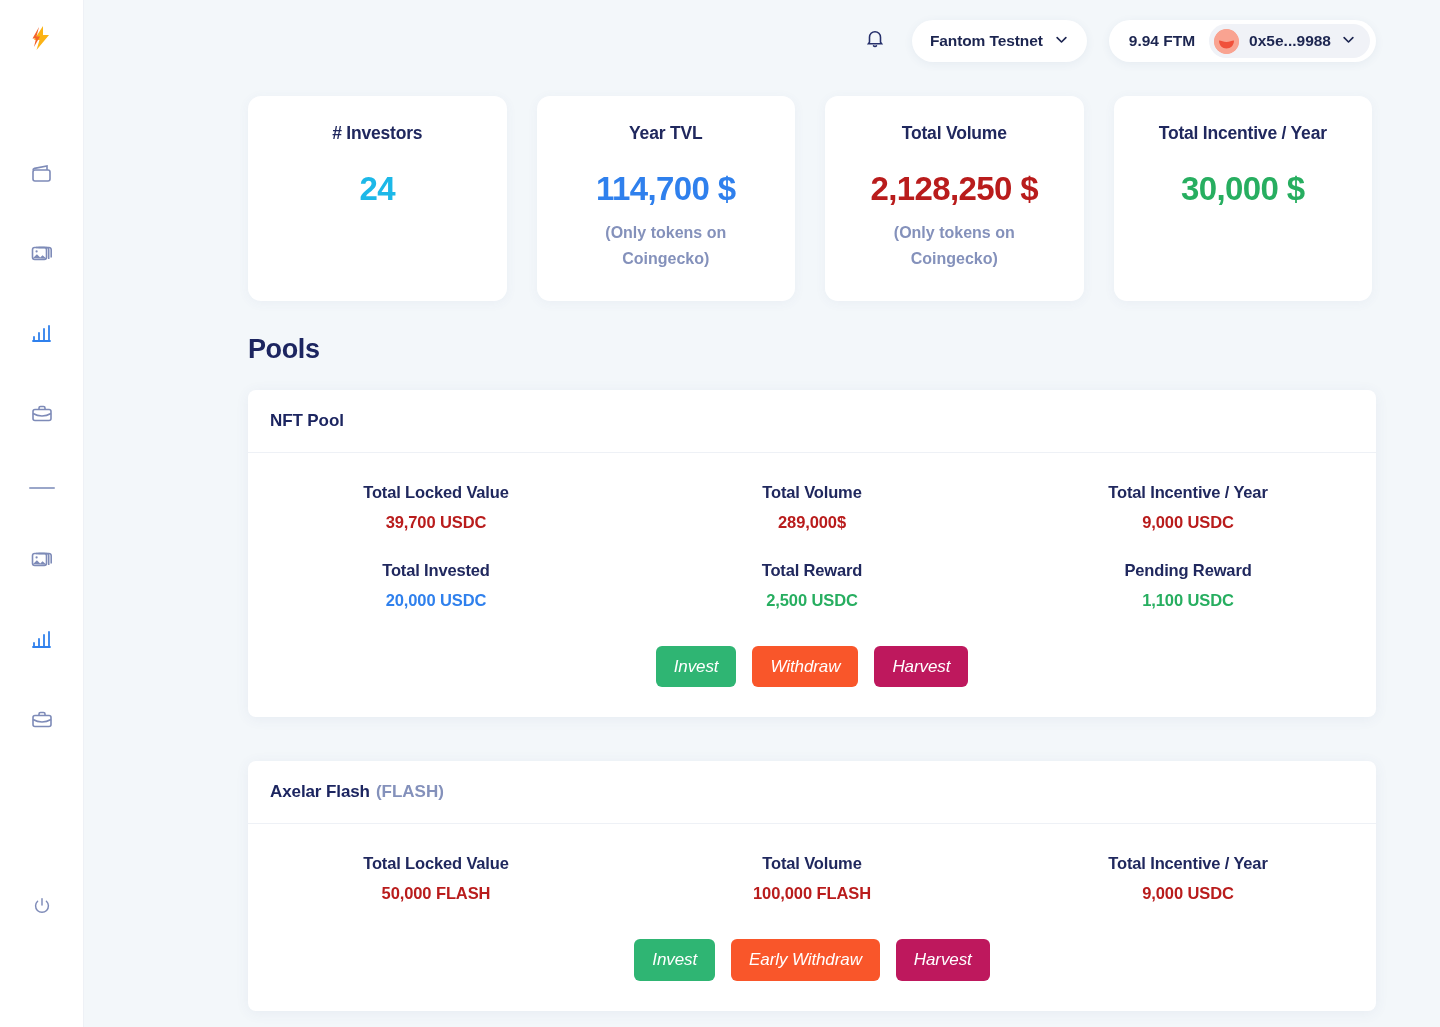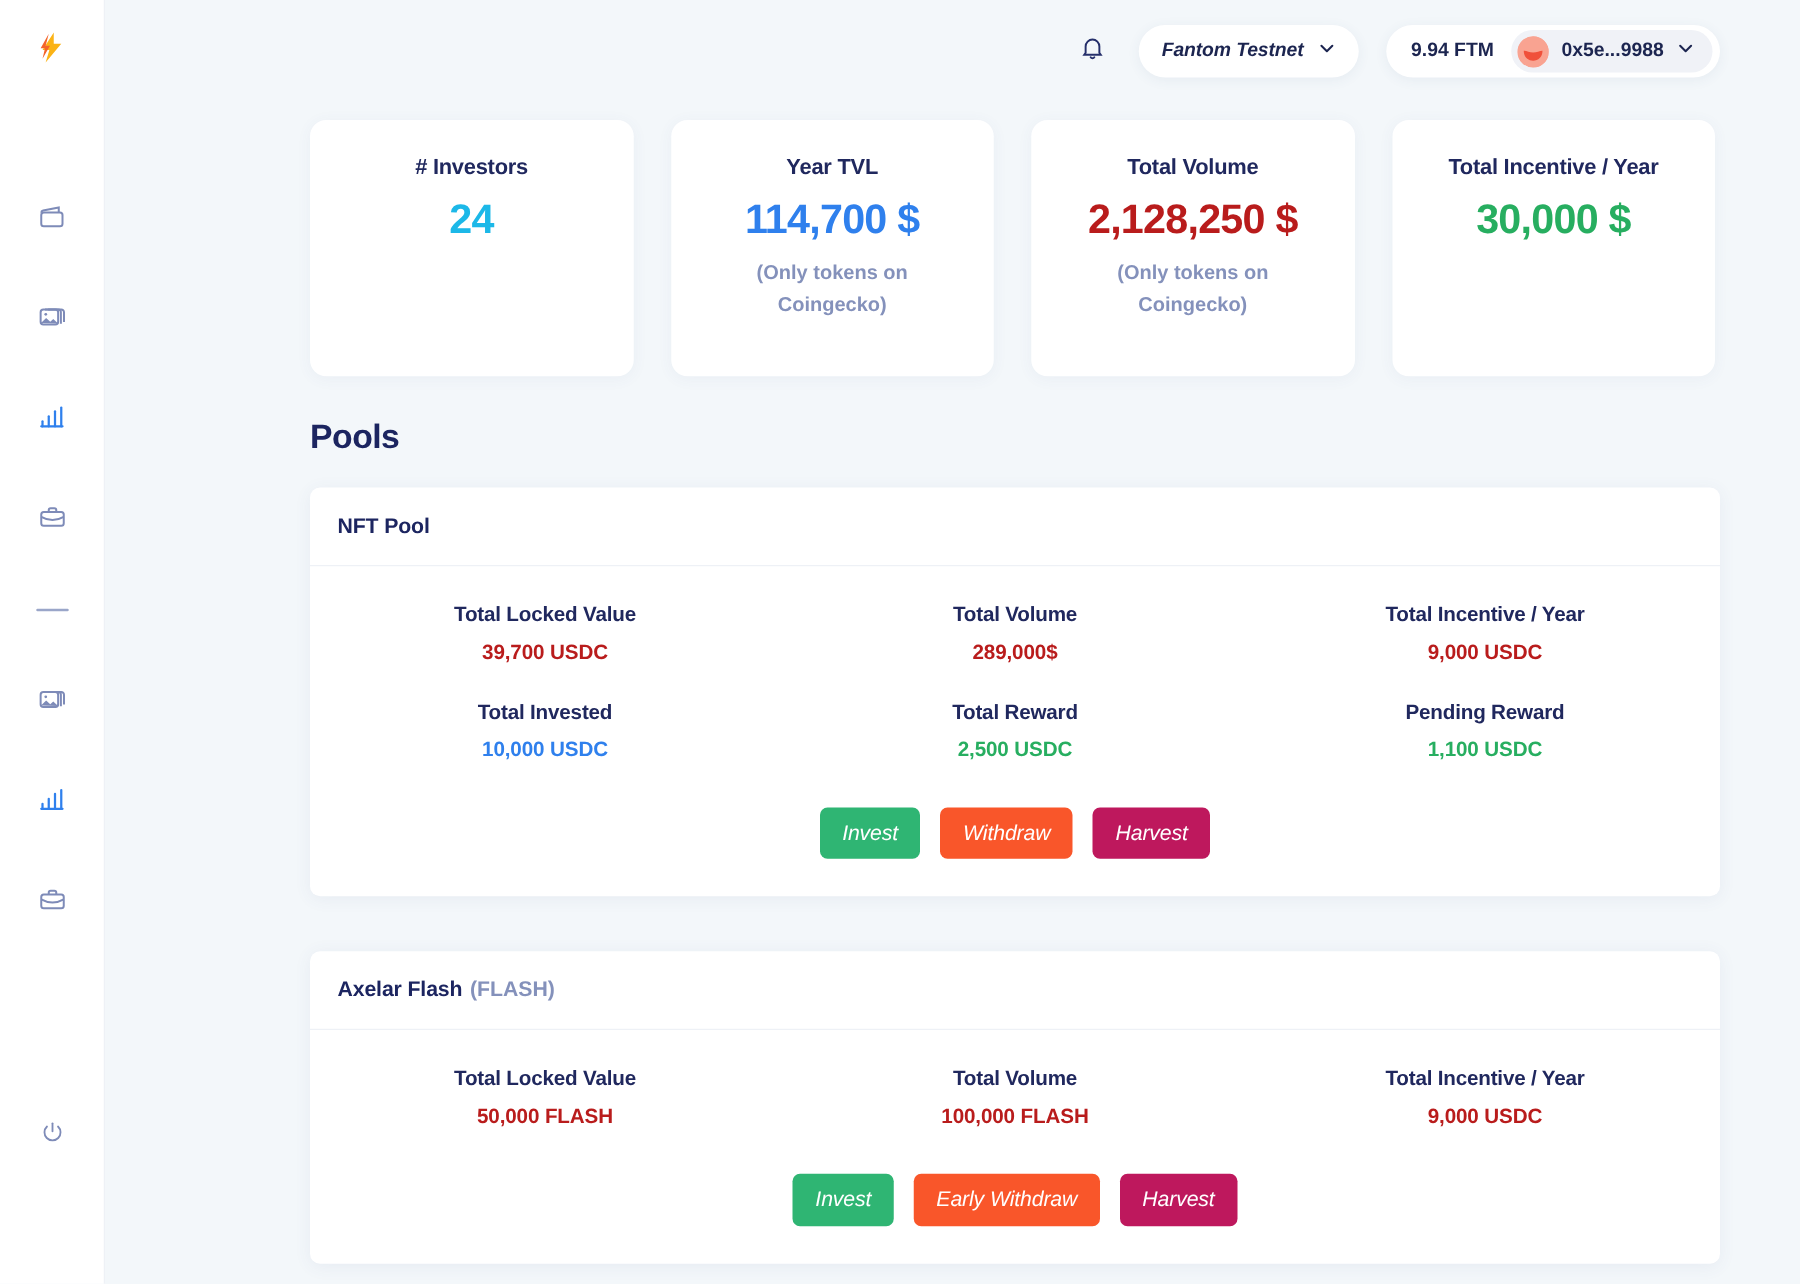--- a/index.html
+++ b/index.html
@@ -82,21 +82,20 @@
     cursor: pointer;
   }
   .chip.network { padding: 0 18px; gap: 11px; }
   .chip.wallet { padding: 0 6px 0 0; gap: 0; }
   .chip-label {
     font-size: 15.5px;
     font-weight: 700;
     color: #1c2550;
     letter-spacing: -0.1px;
     white-space: nowrap;
-    font-style: italic;
   }
   .balance {
     font-size: 15.5px;
     font-weight: 700;
     color: #1c2550;
     padding: 0 14px 0 20px;
     white-space: nowrap;
   }
   .addr-pill {
     background: #f0f2f7;
@@ -141,21 +140,21 @@
   }
   .stat-title {
     font-size: 17.5px;
     font-weight: 700;
     color: #20285e;
     letter-spacing: -0.2px;
   }
   .stat-value {
     font-size: 33px;
     font-weight: 700;
-    margin-top: 12px;
+    margin-top: 26px;
     letter-spacing: -0.6px;
     white-space: nowrap;
   }
   .stat-note {
     font-size: 16px;
     font-weight: 600;
     color: #8491bb;
     margin-top: 12px;
     line-height: 1.6;
     padding: 0 34px;
@@ -447,21 +446,21 @@
               <div class="cell-value v-muted">289,000$</div>
             </div>
             <div class="stat-cell">
               <div class="cell-label">Total Incentive / Year</div>
               <div class="cell-value v-muted">9,000 USDC</div>
             </div>
           </div>
           <div class="stat-row">
             <div class="stat-cell">
               <div class="cell-label">Total Invested</div>
-              <div class="cell-value v-blue">10,000 USDC</div>
+              <div class="cell-value v-blue">20,000 USDC</div>
             </div>
             <div class="stat-cell">
               <div class="cell-label">Total Reward</div>
               <div class="cell-value v-green">2,500 USDC</div>
             </div>
             <div class="stat-cell">
               <div class="cell-label">Pending Reward</div>
               <div class="cell-value v-green">1,100 USDC</div>
             </div>
           </div>

